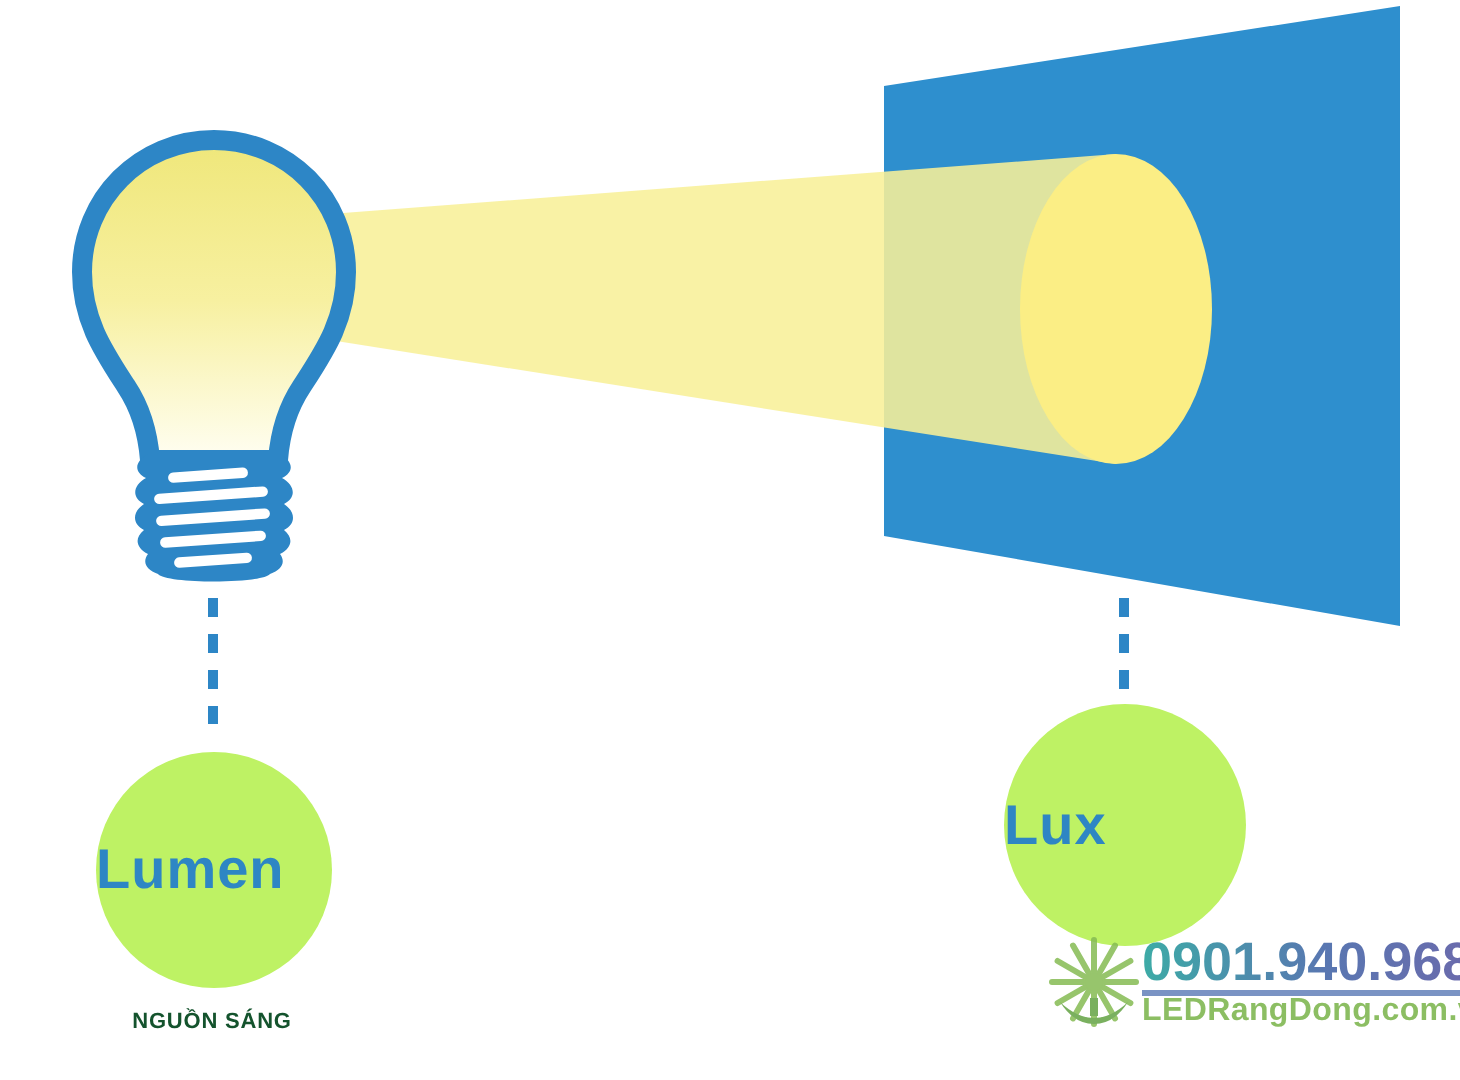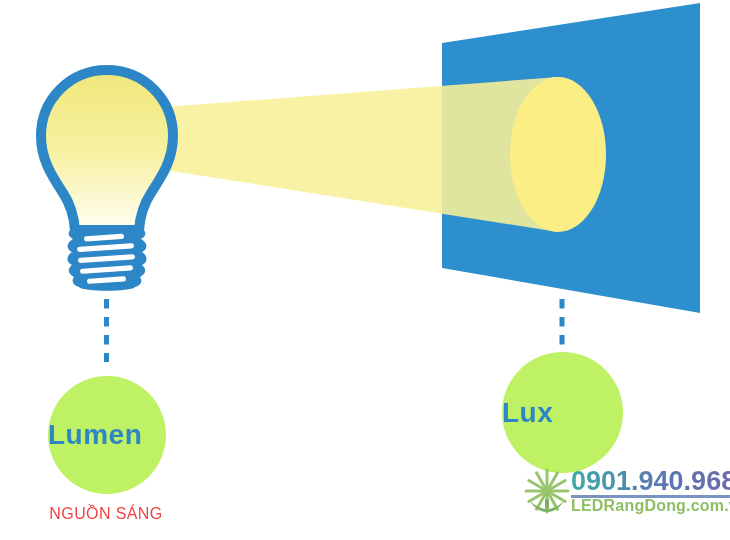--- a/index.html
+++ b/index.html
@@ -9,21 +9,21 @@
   }
   .stage svg.scene{position:absolute;left:0;top:0;}
   .bubble{
     position:absolute;border-radius:50%;background:#bef264;
     display:flex;align-items:center;justify-content:flex-start;
   }
   .bubble-left{left:48px;top:376px;width:118px;height:118px;}
   .bubble-right{left:502px;top:352px;width:121px;height:121px;}
   .term{color:#2e86c4;font-weight:bold;font-size:28px;letter-spacing:.5px;}
   .caption{
-    position:absolute;color:#ef4444;font-weight:normal;font-size:16px;
+    position:absolute;color:#14532d;font-weight:bold;font-size:11px;
     letter-spacing:.4px;text-align:center;white-space:nowrap;z-index:1;
   }
   .caption-left{left:16px;top:505px;width:180px;}
   .caption-right{left:453px;top:505px;width:240px;}
   .watermark{position:absolute;left:505px;top:460px;width:228px;height:68px;z-index:2;}
   .wm-logo{position:absolute;left:14px;top:3px;opacity:.85;}
   .wm-phone{
     position:absolute;left:66px;top:7px;font-size:27px;font-weight:bold;white-space:nowrap;
     color:#3f6fa8;border-bottom:3px solid rgba(74,108,175,.8);padding-bottom:0;line-height:1.05;
     opacity:.92;

